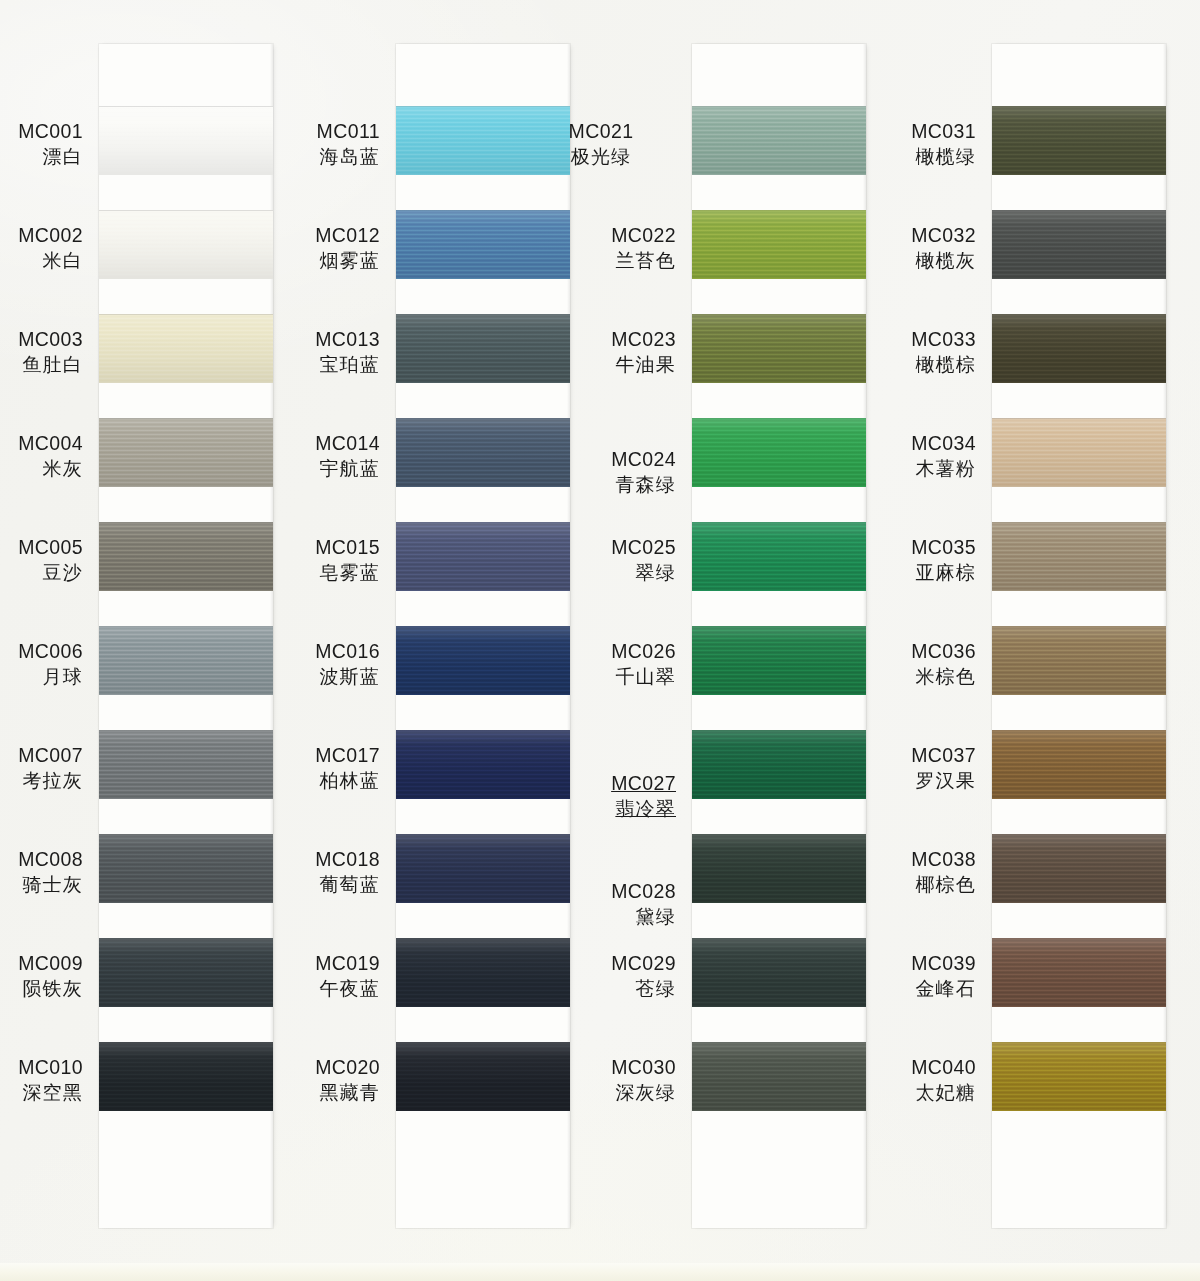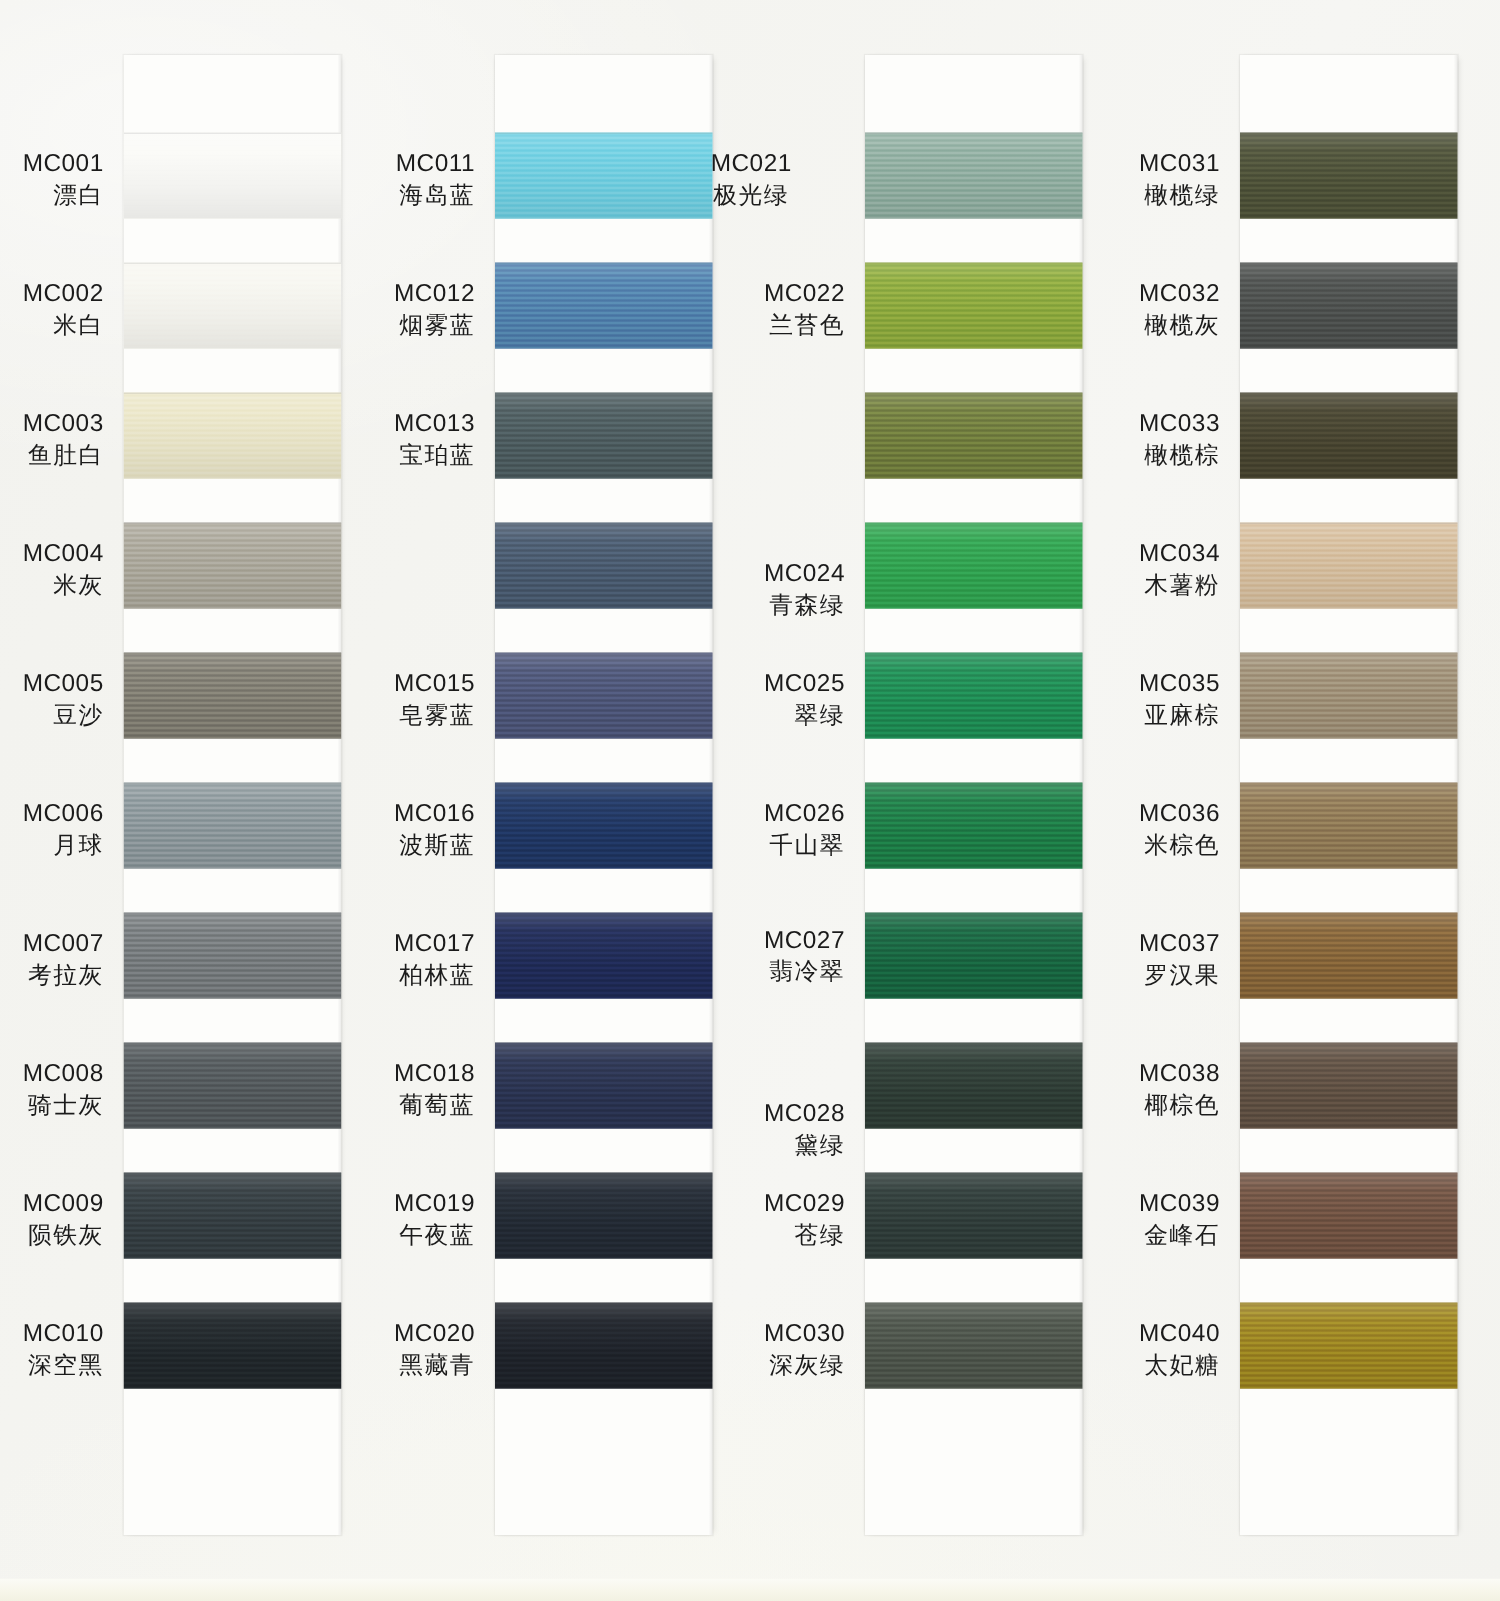--- a/index.html
+++ b/index.html
@@ -248,20 +248,24 @@
         </div>
         <div class="label" style="left: -166px; top: 284px;">
           <span class="code">MC013</span>
           <span class="name">宝珀蓝</span>
         </div>
         <div class="swatch" title="MC014 宇航蓝" style="top: 374px; height: 69px; background: rgb(71, 88, 108);">
           <div class="topline"></div>
           <div class="threads"></div>
           <div class="sheen"></div>
         </div>
+        <div class="label" style="left: -166px; top: 388px;">
+          <span class="code">MC014</span>
+          <span class="name">宇航蓝</span>
+        </div>
         <div class="swatch" title="MC015 皂雾蓝" style="top: 478px; height: 69px; background: rgb(75, 83, 117);">
           <div class="topline"></div>
           <div class="threads"></div>
           <div class="sheen"></div>
         </div>
         <div class="label" style="left: -166px; top: 492px;">
           <span class="code">MC015</span>
           <span class="name">皂雾蓝</span>
         </div>
         <div class="swatch" title="MC016 波斯蓝" style="top: 582px; height: 69px; background: rgb(31, 53, 97);">
@@ -328,20 +332,24 @@
         </div>
         <div class="label" style="left: -166px; top: 180px;">
           <span class="code">MC022</span>
           <span class="name">兰苔色</span>
         </div>
         <div class="swatch" title="MC023 牛油果" style="top: 270px; height: 69px; background: rgb(110, 122, 60);">
           <div class="topline"></div>
           <div class="threads"></div>
           <div class="sheen"></div>
         </div>
+        <div class="label" style="left: -166px; top: 284px;">
+          <span class="code">MC023</span>
+          <span class="name">牛油果</span>
+        </div>
         <div class="swatch" title="MC024 青森绿" style="top: 374px; height: 69px; background: rgb(47, 161, 78);">
           <div class="topline"></div>
           <div class="threads"></div>
           <div class="sheen"></div>
         </div>
         <div class="label" style="left: -166px; top: 404px;">
           <span class="code">MC024</span>
           <span class="name">青森绿</span>
         </div>
         <div class="swatch" title="MC025 翠绿" style="top: 478px; height: 69px; background: rgb(30, 138, 82);">
@@ -360,21 +368,21 @@
         </div>
         <div class="label" style="left: -166px; top: 596px;">
           <span class="code">MC026</span>
           <span class="name">千山翠</span>
         </div>
         <div class="swatch" title="MC027 翡冷翠" style="top: 686px; height: 69px; background: rgb(23, 99, 63);">
           <div class="topline"></div>
           <div class="threads"></div>
           <div class="sheen"></div>
         </div>
-        <div class="label" style="left: -166px; top: 697px;">
+        <div class="label" style="left: -166px; top: 728px; text-decoration: underline;">
           <span class="code">MC027</span>
           <span class="name">翡冷翠</span>
         </div>
         <div class="swatch" title="MC028 黛绿" style="top: 790px; height: 69px; background: rgb(45, 59, 52);">
           <div class="topline"></div>
           <div class="threads"></div>
           <div class="sheen"></div>
         </div>
         <div class="label" style="left: -166px; top: 804px; margin-top: 32px;">
           <span class="code">MC028</span>

